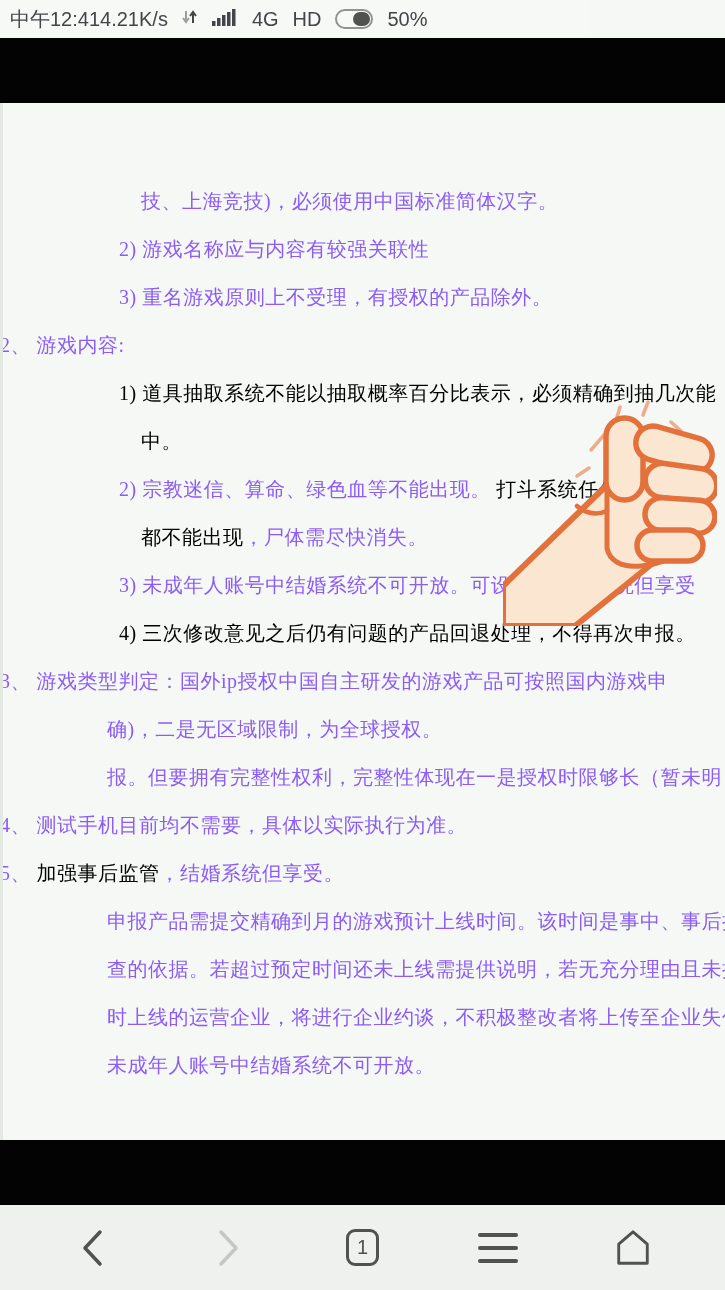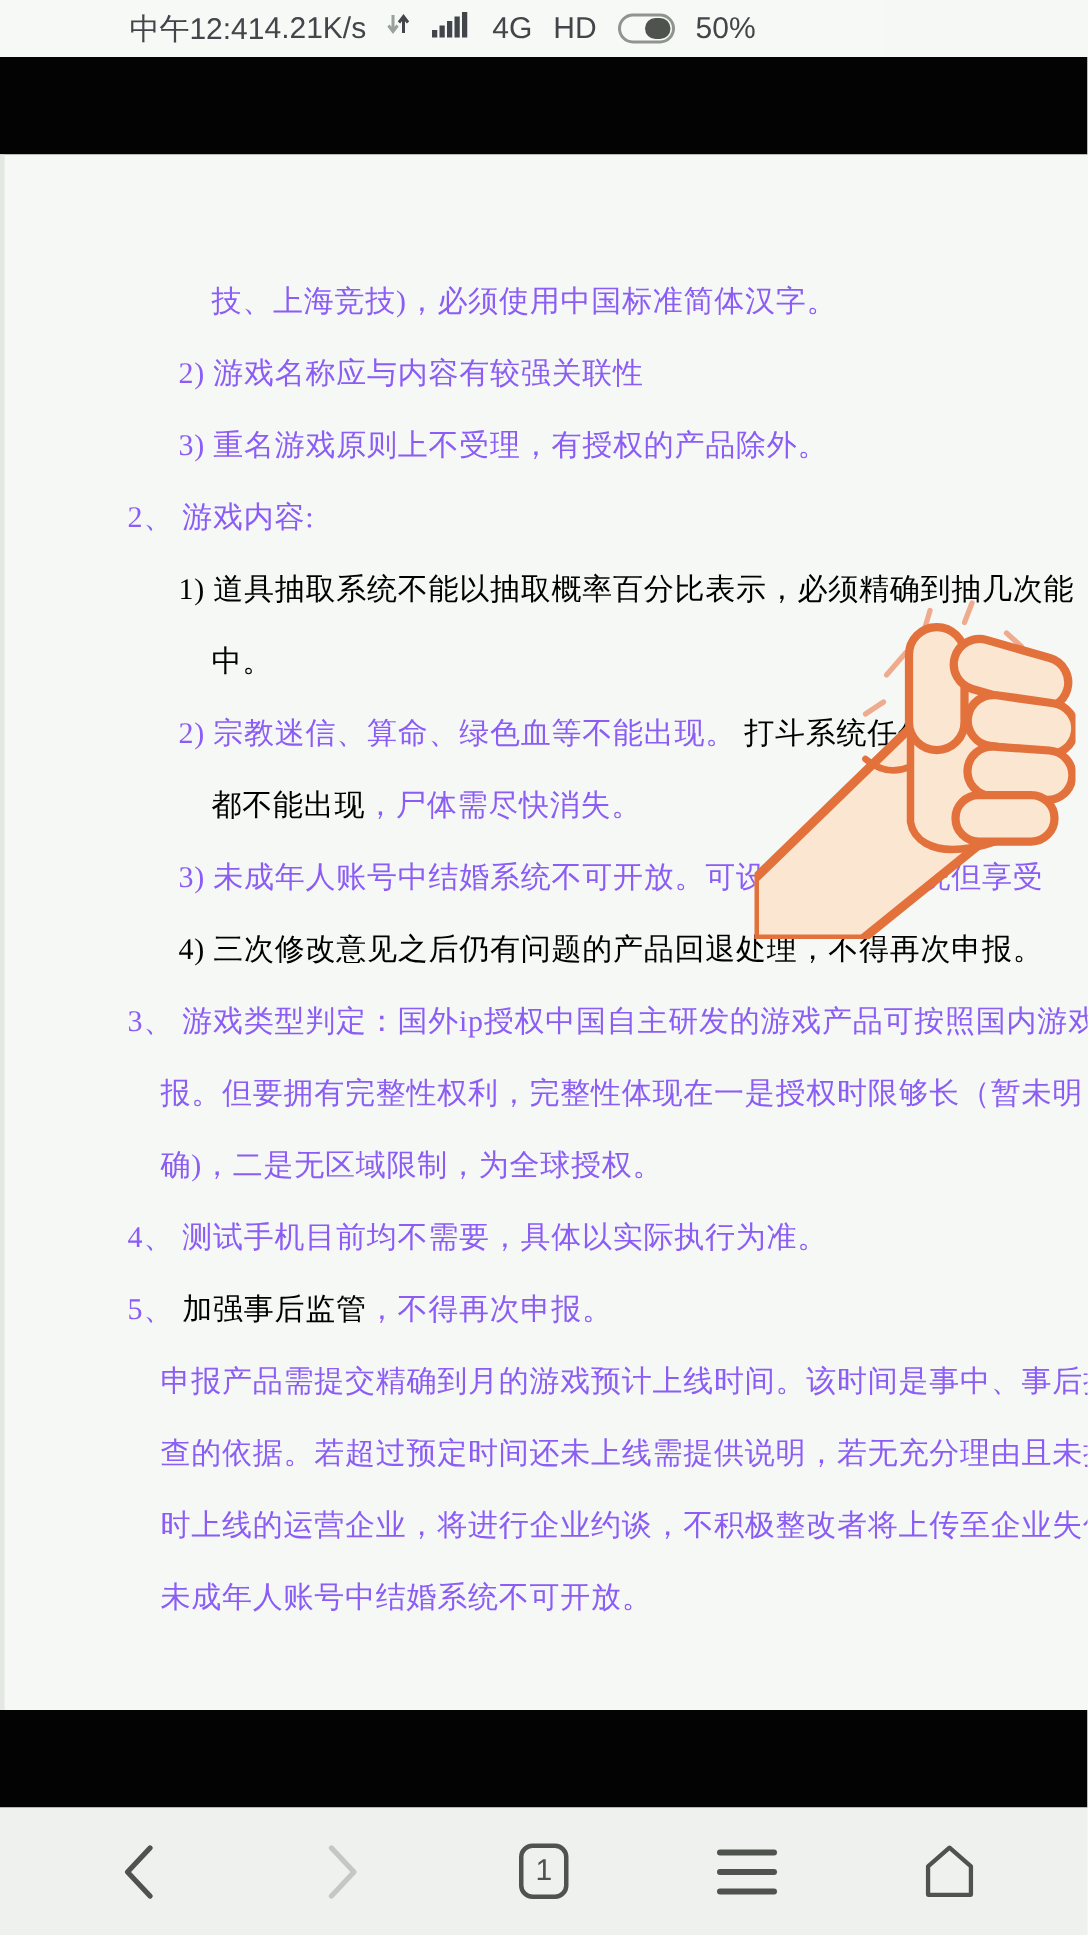--- a/index.html
+++ b/index.html
@@ -6,21 +6,21 @@
   body{
     width:725px;height:1290px;overflow:hidden;position:relative;
     background:#f5f8f4;
     font-family:"Liberation Sans", sans-serif;
     -webkit-font-smoothing:antialiased;
   }
   
   .status-bar{
     position:absolute;top:0;left:0;width:590px;height:38px;
     background:#f6f9f5;color:#42464a;
-    display:flex;align-items:center;justify-content:center;
+    display:flex;align-items:center;justify-content:flex-start;
     box-sizing:border-box;padding:0 10px;
     font-size:20px;
   }
   .sb-right{display:flex;align-items:center;gap:14px;}
   .sb-icon{display:inline-block;}
   .battery{
     position:relative;width:38px;height:20px;border:2px solid #8f948f;
     border-radius:10px;box-sizing:border-box;overflow:hidden;background:#f6f9f5;
   }
   .battery-fill{
@@ -35,21 +35,21 @@
     position:absolute;top:103px;left:0;width:725px;height:1037px;
     background:#f5f8f4;box-sizing:border-box;padding-top:74px;
     font-family:"Liberation Serif", serif;
     font-size:20px;letter-spacing:0.5px;
   }
   .doc::before{ 
     content:"";position:absolute;left:0;top:0;bottom:0;width:3px;
     background:#e3e8e2;
   }
   .line{height:48px;line-height:48px;white-space:nowrap;box-sizing:border-box;}
-  .l1{padding-left:85px;}
+  .l1{}
   .l1c{padding-left:107px;}
   .l2{padding-left:119px;}
   .l2c{padding-left:141px;}
   .ink{color:#8b5cf6;}
   .red{color:#000000;}
   
   .sticker{position:absolute;left:503px;top:398px;width:214px;height:228px;pointer-events:none;}
   
   .toolbar{
     position:absolute;top:1205px;left:0;width:725px;height:85px;
@@ -106,24 +106,24 @@
       <div class="line l2"><span class="ink">2)  游戏名称应与内容有较强关联性</span></div>
       <div class="line l2"><span class="ink">3)  重名游戏原则上不受理，有授权的产品除外。</span></div>
       <div class="line l1"><span class="ink">2、 游戏内容:</span></div>
       <div class="line l2"><span class="red">1)  道具抽取系统不能以抽取概率百分比表示，必须精确到抽几次能</span></div>
       <div class="line l2c"><span class="red">中。</span></div>
       <div class="line l2"><span class="ink">2)  宗教迷信、算命、绿色血等不能出现。 </span><span class="red">打斗系统任何颜色</span></div>
       <div class="line l2c"><span class="red">都不能出现</span><span class="ink">，尸体需尽快消失。</span></div>
       <div class="line l2"><span class="ink">3)  未成年人账号中结婚系统不可开放。可设置不</span><span class="ink">结婚系统但享受</span></div>
       <div class="line l2"><span class="red">4)  三次修改意见之后仍有问题的产品回退处理，不得再次申报。</span></div>
       <div class="line l1"><span class="ink">3、 游戏类型判定：国外ip授权中国自主研发的游戏产品可按照国内游戏申</span></div>
+      <div class="line l1c"><span class="ink">确)，二是无区域限制，为全球授权。</span></div>
       <div class="line l1c"><span class="ink">报。但要拥有完整性权利，完整性体现在一是授权时限够长（暂未明</span></div>
-      <div class="line l1c"><span class="ink">确)，二是无区域限制，为全球授权。</span></div>
       <div class="line l1"><span class="ink">4、 测试手机目前均不需要，具体以实际执行为准。</span></div>
-      <div class="line l1"><span class="ink">5、 </span><span class="red">加强事后监管</span><span class="ink">，不得再次申报。</span></div>
+      <div class="line l1"><span class="ink">5、 </span><span class="red">加强事后监管</span><span class="ink">，结婚系统但享受。</span></div>
       <div class="line l1c"><span class="ink">申报产品需提交精确到月的游戏预计上线时间。该时间是事中、事后抽</span></div>
       <div class="line l1c"><span class="ink">查的依据。若超过预定时间还未上线需提供说明，若无充分理由且未按</span></div>
       <div class="line l1c"><span class="ink">时上线的运营企业，将进行企业约谈，不积极整改者将上传至企业失信</span></div>
       <div class="line l1c"><span class="ink">未成年人账号中结婚系统不可开放。</span></div>
     </div>
 </div>
 
 <div class="sticker">
   <svg width="214" height="228" viewBox="0 0 214 228">
 

